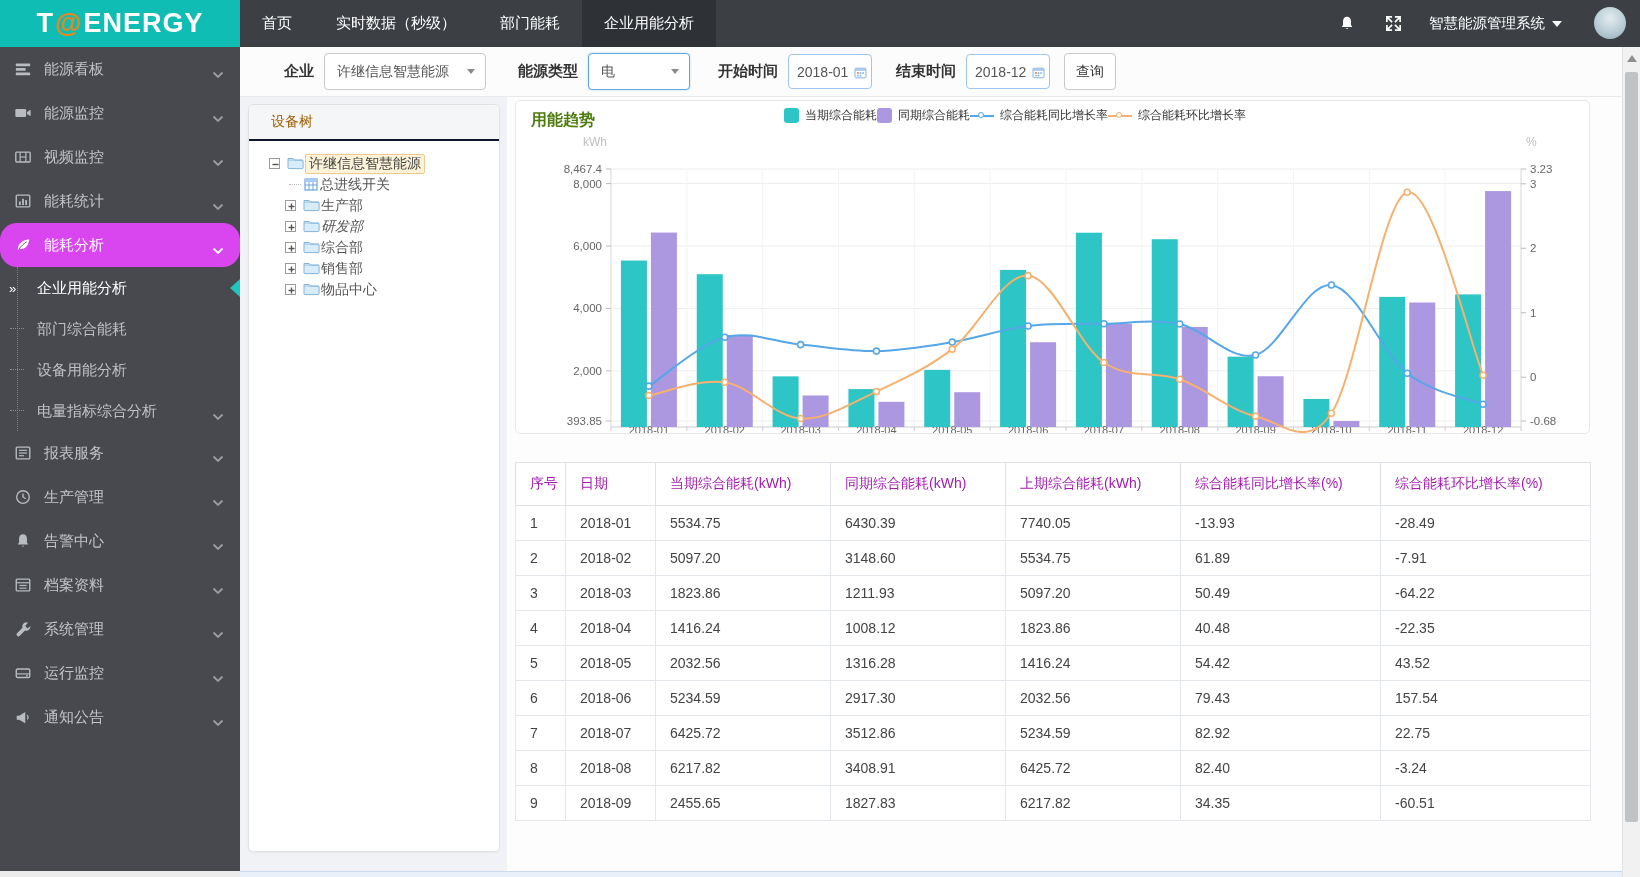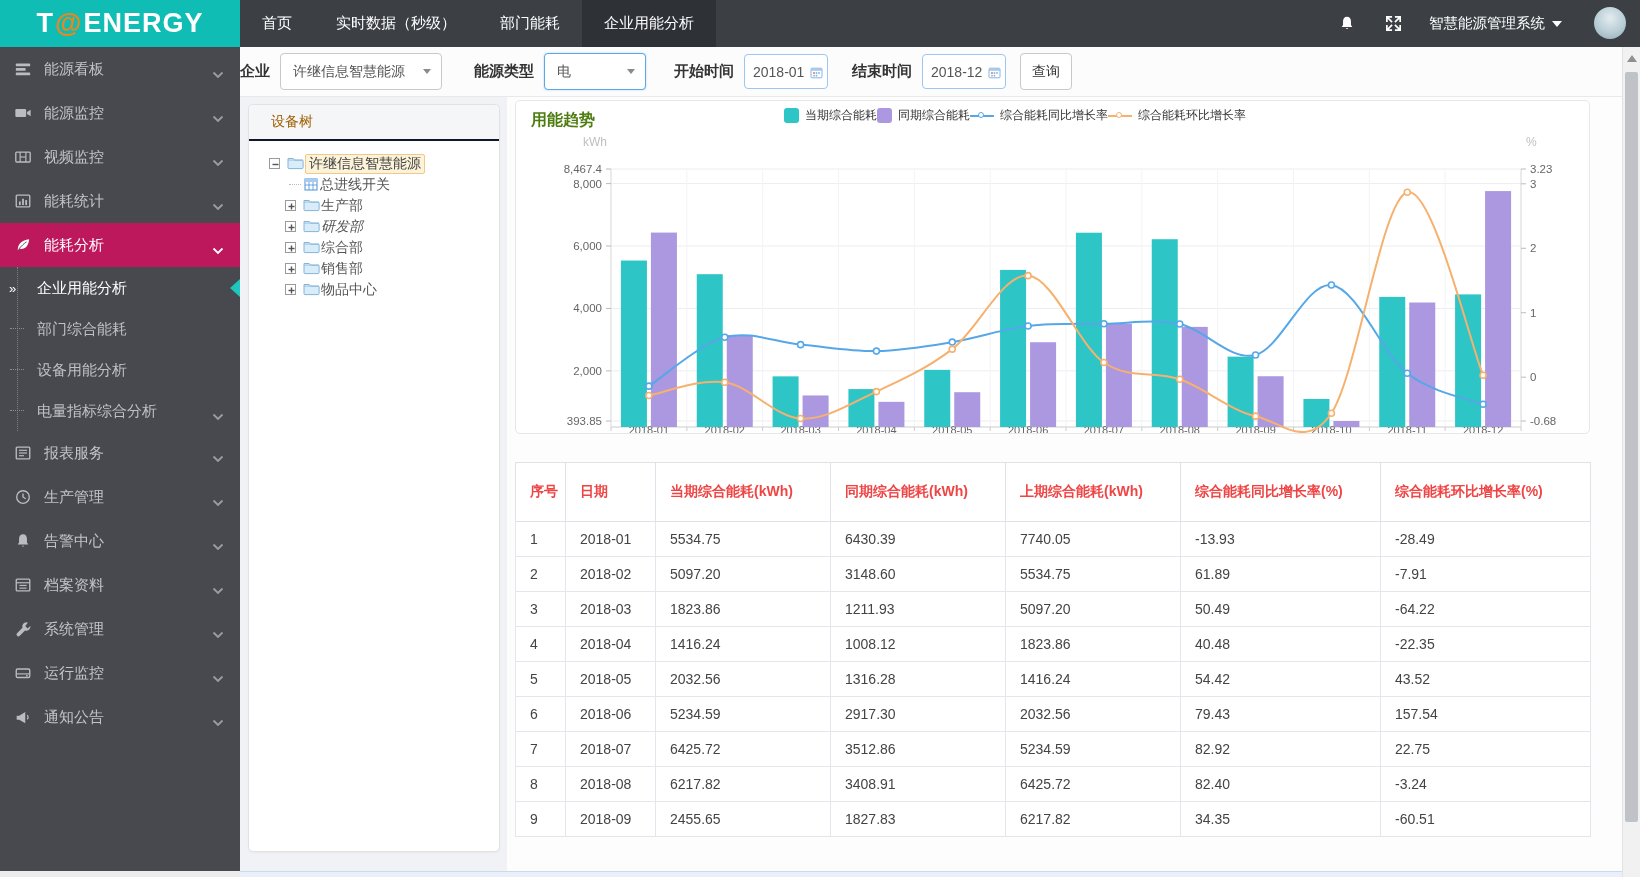--- a/index.html
+++ b/index.html
@@ -20,36 +20,36 @@
   .caret-down { width:0; height:0; border-left:5px solid transparent; border-right:5px solid transparent; border-top:6px solid #fff; }
   .avatar { position:absolute; right:14px; top:7px; width:32px; height:32px; border-radius:50%;
             background:radial-gradient(circle at 50% 35%, #e3ecef 0%, #b9cdd6 55%, #8fa8b3 100%); cursor:pointer; }
 
   
   .sidebar { position:absolute; left:0; top:47px; width:240px; height:824px; background:#47494e; z-index:20; }
   .side-item { height:44px; display:flex; align-items:center; position:relative; color:#c2c4c7; font-size:15px; cursor:pointer; }
   .side-item .sicon { position:absolute; left:14px; width:18px; height:18px; }
   .side-item .slabel { position:absolute; left:44px; }
   .side-item .schev { position:absolute; right:16px; width:12px; height:8px; }
-  .side-item.parent-active { background:#be185d; color:#ffffff; }
+  .side-item.parent-active { background:#d946ef; color:#ffffff;border-radius:17px; }
   .sub-item { height:41px; position:relative; color:#bfc1c4; font-size:15px; cursor:pointer; }
   .sub-item .stub { position:absolute; left:10px; top:20px; width:14px; border-top:1px dotted #8a8c90; }
   .sub-item .slabel { position:absolute; left:37px; top:50%; transform:translateY(-50%); }
   .sub-item .schev { position:absolute; right:16px; top:17px; width:12px; height:8px; }
   .sub-item.active { color:#ffffff; }
   .sub-item.active .arrow-chars { position:absolute; left:9px; top:50%; transform:translateY(-50%); color:#fff; font-size:13px; }
   .sub-item.active .tri { position:absolute; right:0; top:50%; transform:translateY(-50%);
       width:0; height:0; border-top:9px solid transparent; border-bottom:9px solid transparent; border-right:10px solid #1ec6bd; }
   .submenu-wrap { position:relative; }
   .submenu-wrap .guide { position:absolute; left:17px; top:0; bottom:0; border-left:1px dotted #7d7f83; }
 
   
   .content-white { position:absolute; left:507px; top:97px; width:1115px; height:774px; background:#fdfdfd; }
   .filterbar { position:absolute; left:240px; top:47px; width:1400px; height:50px; background:#fcfcfc; border-bottom:1px solid #e9e9e9;
-               display:flex; align-items:center; z-index:10;}
+               display:flex; align-items:center; padding-left:44px; z-index:10;}
   .f-label { font-size:15px; font-weight:bold; color:#333; }
   .f-select { height:37px; background:#fff; border:1px solid #c9c9c9; border-radius:4px; display:flex; align-items:center;
               padding:0 12px; font-size:14px; color:#555; position:relative; cursor:pointer; }
   .f-select .sel-caret { position:absolute; right:10px; width:0; height:0; border-left:4.5px solid transparent; border-right:4.5px solid transparent; border-top:5.5px solid #8a8a8a; }
   .f-select.focused { border-color:#5aa8e8; box-shadow:0 0 2px rgba(90,168,232,.5); }
   .f-date { height:35px; width:84px; background:#fff; border:1px solid #9cc7f0; border-radius:4px; font-size:14px; color:#555;
             padding:0 20px 0 8px; outline:none; }
   .f-date-wrap { position:relative; }
   .f-date-wrap .cal { position:absolute; right:5px; top:11px; }
   .f-query { height:37px; width:52px; background:#fff; border:1px solid #c9c9c9; border-radius:4px; font-size:14px; color:#333; cursor:pointer; }
@@ -75,21 +75,21 @@
   .lg-item { display:flex; align-items:center; gap:6px; font-size:12px; color:#333; cursor:pointer; }
   .lg-swatch { width:15px; height:15px; border-radius:3px; }
   .lg-line { width:24px; height:10px; position:relative; }
   .lg-line .ln { position:absolute; left:0; top:4px; width:24px; height:2px; }
   .lg-line .cr { position:absolute; left:8px; top:1px; width:6px; height:6px; border-radius:50%; background:#fff; border:1.5px solid; }
   #chart-svg { position:absolute; left:0; top:0; }
 
   
   .data-table { position:absolute; left:515px; top:462px; width:1075px; border-collapse:collapse; background:#fff; z-index:5;
                 font-size:14px; color:#444; table-layout:fixed; }
-  .data-table th { height:59px; font-weight:bold; text-align:left; padding-left:14px; color:#ef4444;
+  .data-table th { height:43px; font-weight:normal; text-align:left; padding-left:14px; color:#a21caf;
                    border:1px solid #dfe2e6; background:#fff; }
   .data-table td { height:35px; padding-left:14px; border:1px solid #e3e6ea; background:#fff; }
 
   
   .vscroll { position:absolute; right:0; top:47px; width:18px; height:830px; background:#f1f1f1; border-left:1px solid #e2e2e2; z-index:40; }
   .vscroll .up { position:absolute; left:4px; top:8px; width:0; height:0; border-left:5px solid transparent; border-right:5px solid transparent; border-bottom:7px solid #8f8f8f; }
   .vscroll .thumb { position:absolute; left:2px; top:25px; width:13px; height:750px; background:#bfc3c7; border-radius:2px; }
   .bottom-strip { position:absolute; left:240px; top:871px; width:1382px; height:6px; background:#e9f0f9; border-top:1px solid #c9d9ee; z-index:25; }
   .bottom-left { position:absolute; left:0; top:871px; width:240px; height:6px; background:#ececec; z-index:25; }
 </style>

